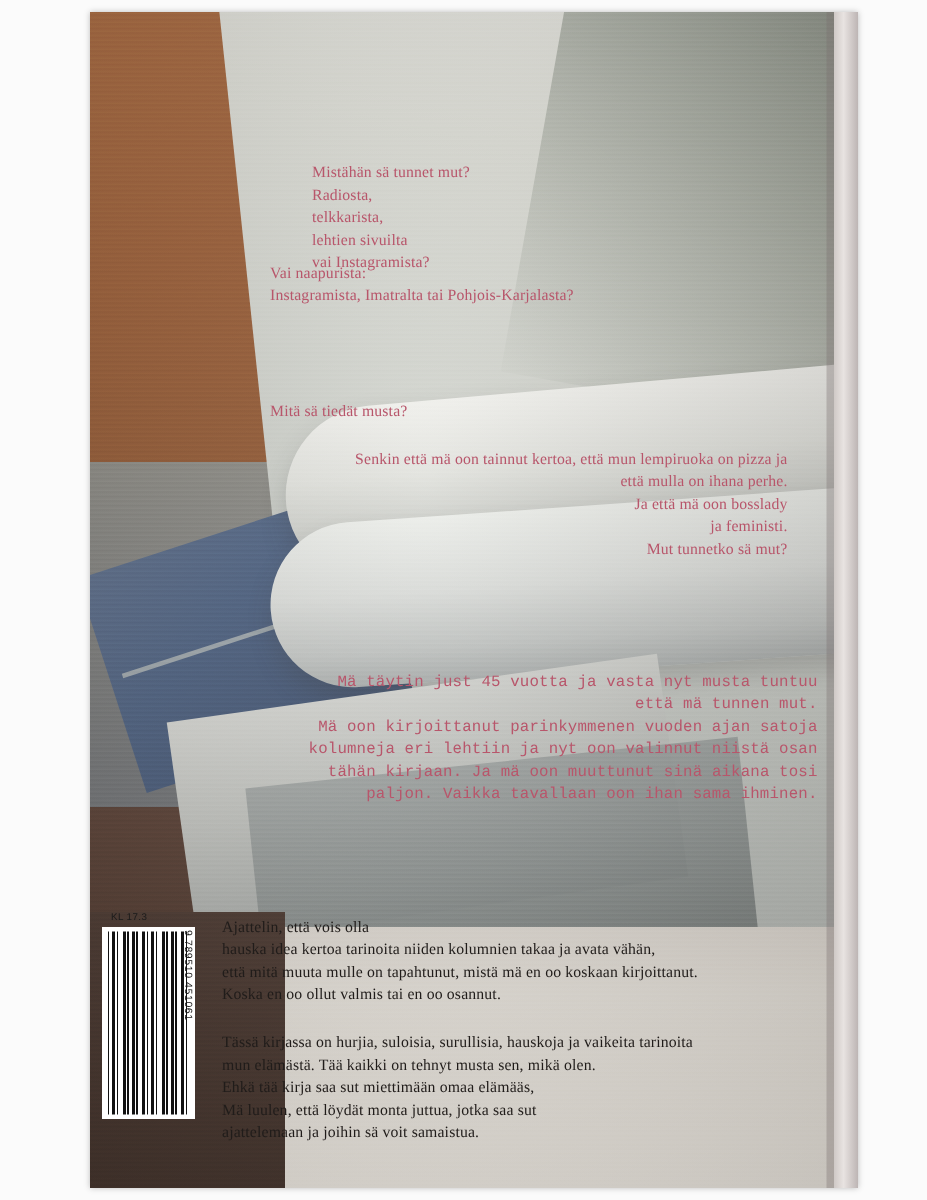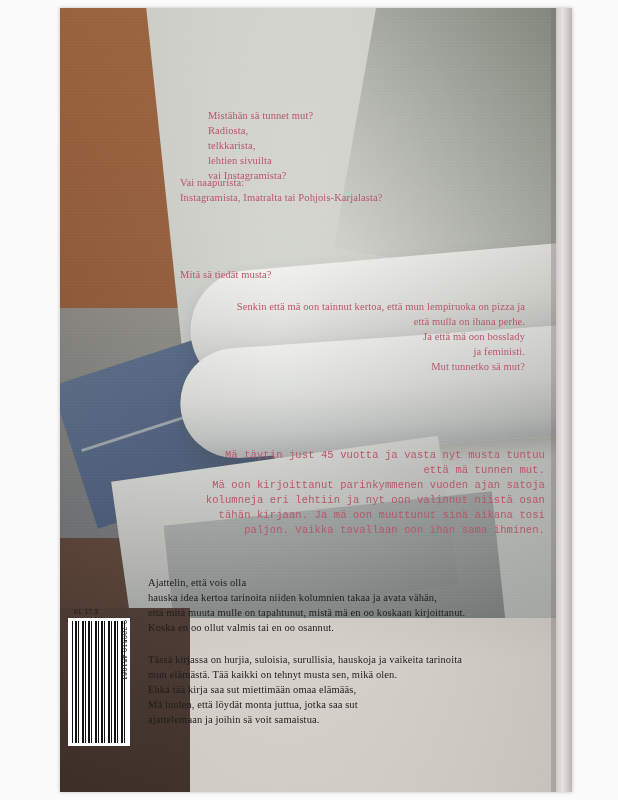--- a/index.html
+++ b/index.html
@@ -184,21 +184,21 @@
   .copy > div { pointer-events: auto; }
 
   .stanza {
     position: absolute;
     font-family: "Liberation Serif", serif;
     font-size: 10.5px;
     line-height: 1.42;
     letter-spacing: 0.1px;
   }
   .pink { color: #b8566b; }
-  .black { color: #201c1a; }
+  .black { color: #201c1a; margin-top: 36px; }
   .ta-left { text-align: left; }
   .ta-right { text-align: right; }
 
   .s1 { left: 148px; top: 68px; width: 260px; margin-top: 33px; }
   .s2 { left: 120px; top: 168px; width: 300px; }
   .s3 { left: 120px; top: 212px; width: 220px; margin-top: 48px; }
   .s4 { left: 120px; top: 248px; width: 345px; }
   .s5 { left: 120px; top: 292px; width: 345px; }
   .s6 { left: 120px; top: 395px; width: 260px; }
   .s7 { left: 105px; top: 440px; width: 380px; }

